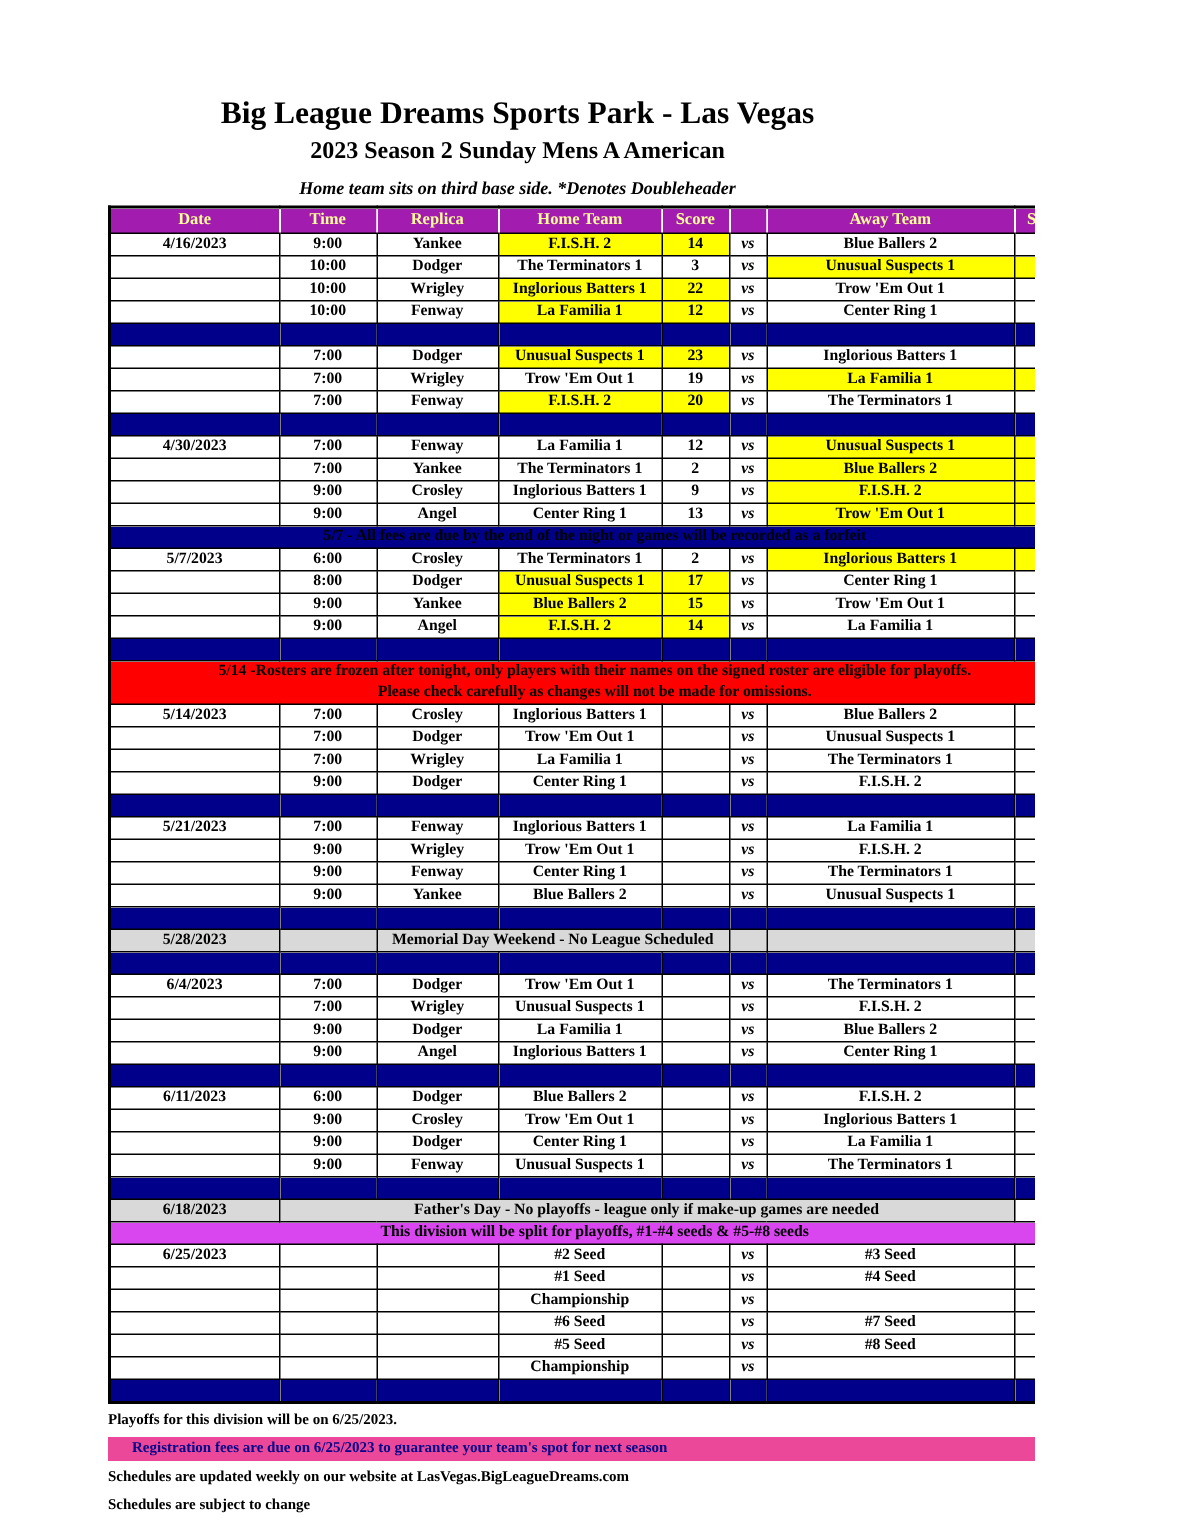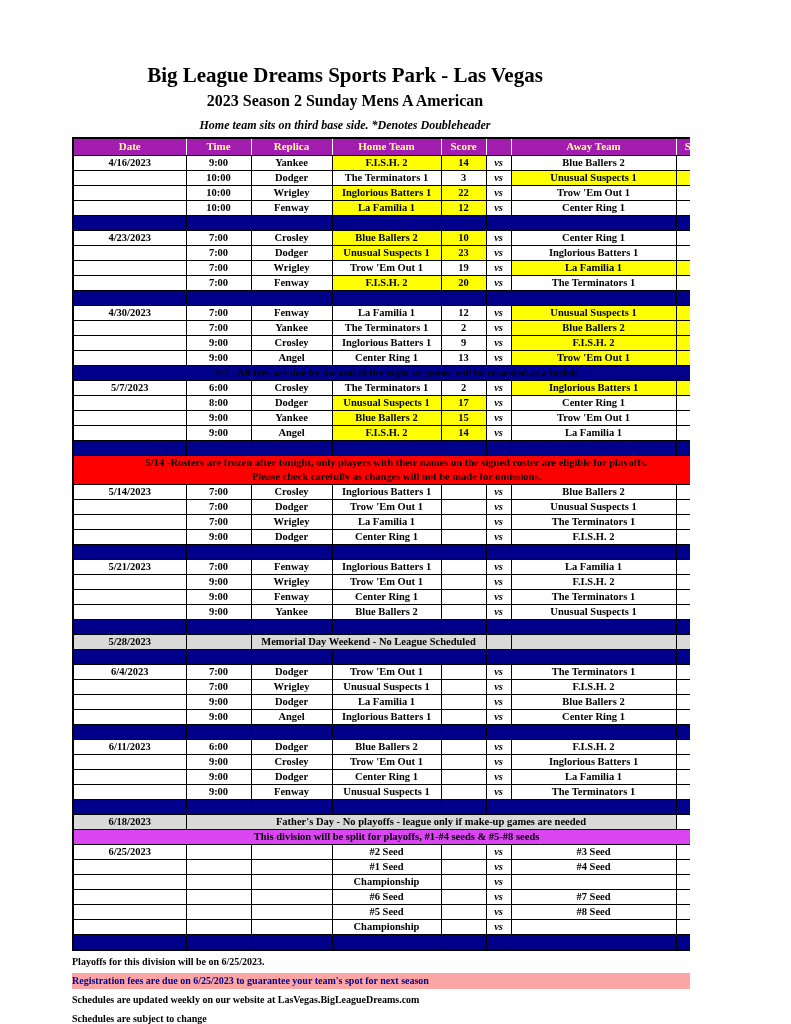--- a/index.html
+++ b/index.html
@@ -32,21 +32,21 @@
     border-left:1px solid #fff;border-right:1px solid #fff;
     border-top:1px solid #000;border-bottom:1px solid #000;
   }
   td.note-blue{background:#00008B;color:#ffffff;font-size:11px;height:13px;}
   td.note-red{background:#FF0000;color:#ffffff;font-size:11px;height:30px;}
   td.note-red div{line-height:14px;}
   td.note-split{background:#d946ef;color:#FFFF00;font-size:11px;height:13px;}
   td.gray{background:#D9D9D9;}
   .footer{margin-left:72px;width:647px;}
   .fline{font-weight:bold;font-size:10px;line-height:16px;color:#000;margin-top:3px;}
-  .fline.hl{background:#fca5a5;color:#00008B;}
+  .fline.hl{background:#ec4899;color:#00008B;padding-left:16px;}
 </style>
 </head>
 <body>
 
 <div id="page">
   <div class="title">Big League Dreams Sports Park - Las Vegas</div>
   <div class="subtitle">2023 Season 2 Sunday Mens A American</div>
   <div class="fieldnote">Home team sits on third base side.  *Denotes Doubleheader</div>
 
   <table class="schedule">
@@ -117,30 +117,20 @@
           <td class="sepcell"></td>
           <td class="sepcell"></td>
           <td class="sepcell"></td>
           <td class="sepcell"></td>
           <td class="sepcell"></td>
           <td class="sepcell"></td>
           <td class="sepcell"></td>
           <td class="sepcell"></td>
         </tr>
         <tr>
-          <td>4/23/2023</td>
-          <td>7:00</td>
-          <td>Crosley</td>
-          <td class="win">Blue Ballers 2</td>
-          <td class="win">10</td>
-          <td class="c-vs">vs</td>
-          <td>Center Ring 1</td>
-          <td>9</td>
-        </tr>
-        <tr>
           <td></td>
           <td>7:00</td>
           <td>Dodger</td>
           <td class="win">Unusual Suspects 1</td>
           <td class="win">23</td>
           <td class="c-vs">vs</td>
           <td>Inglorious Batters 1</td>
           <td>8</td>
         </tr>
         <tr>

